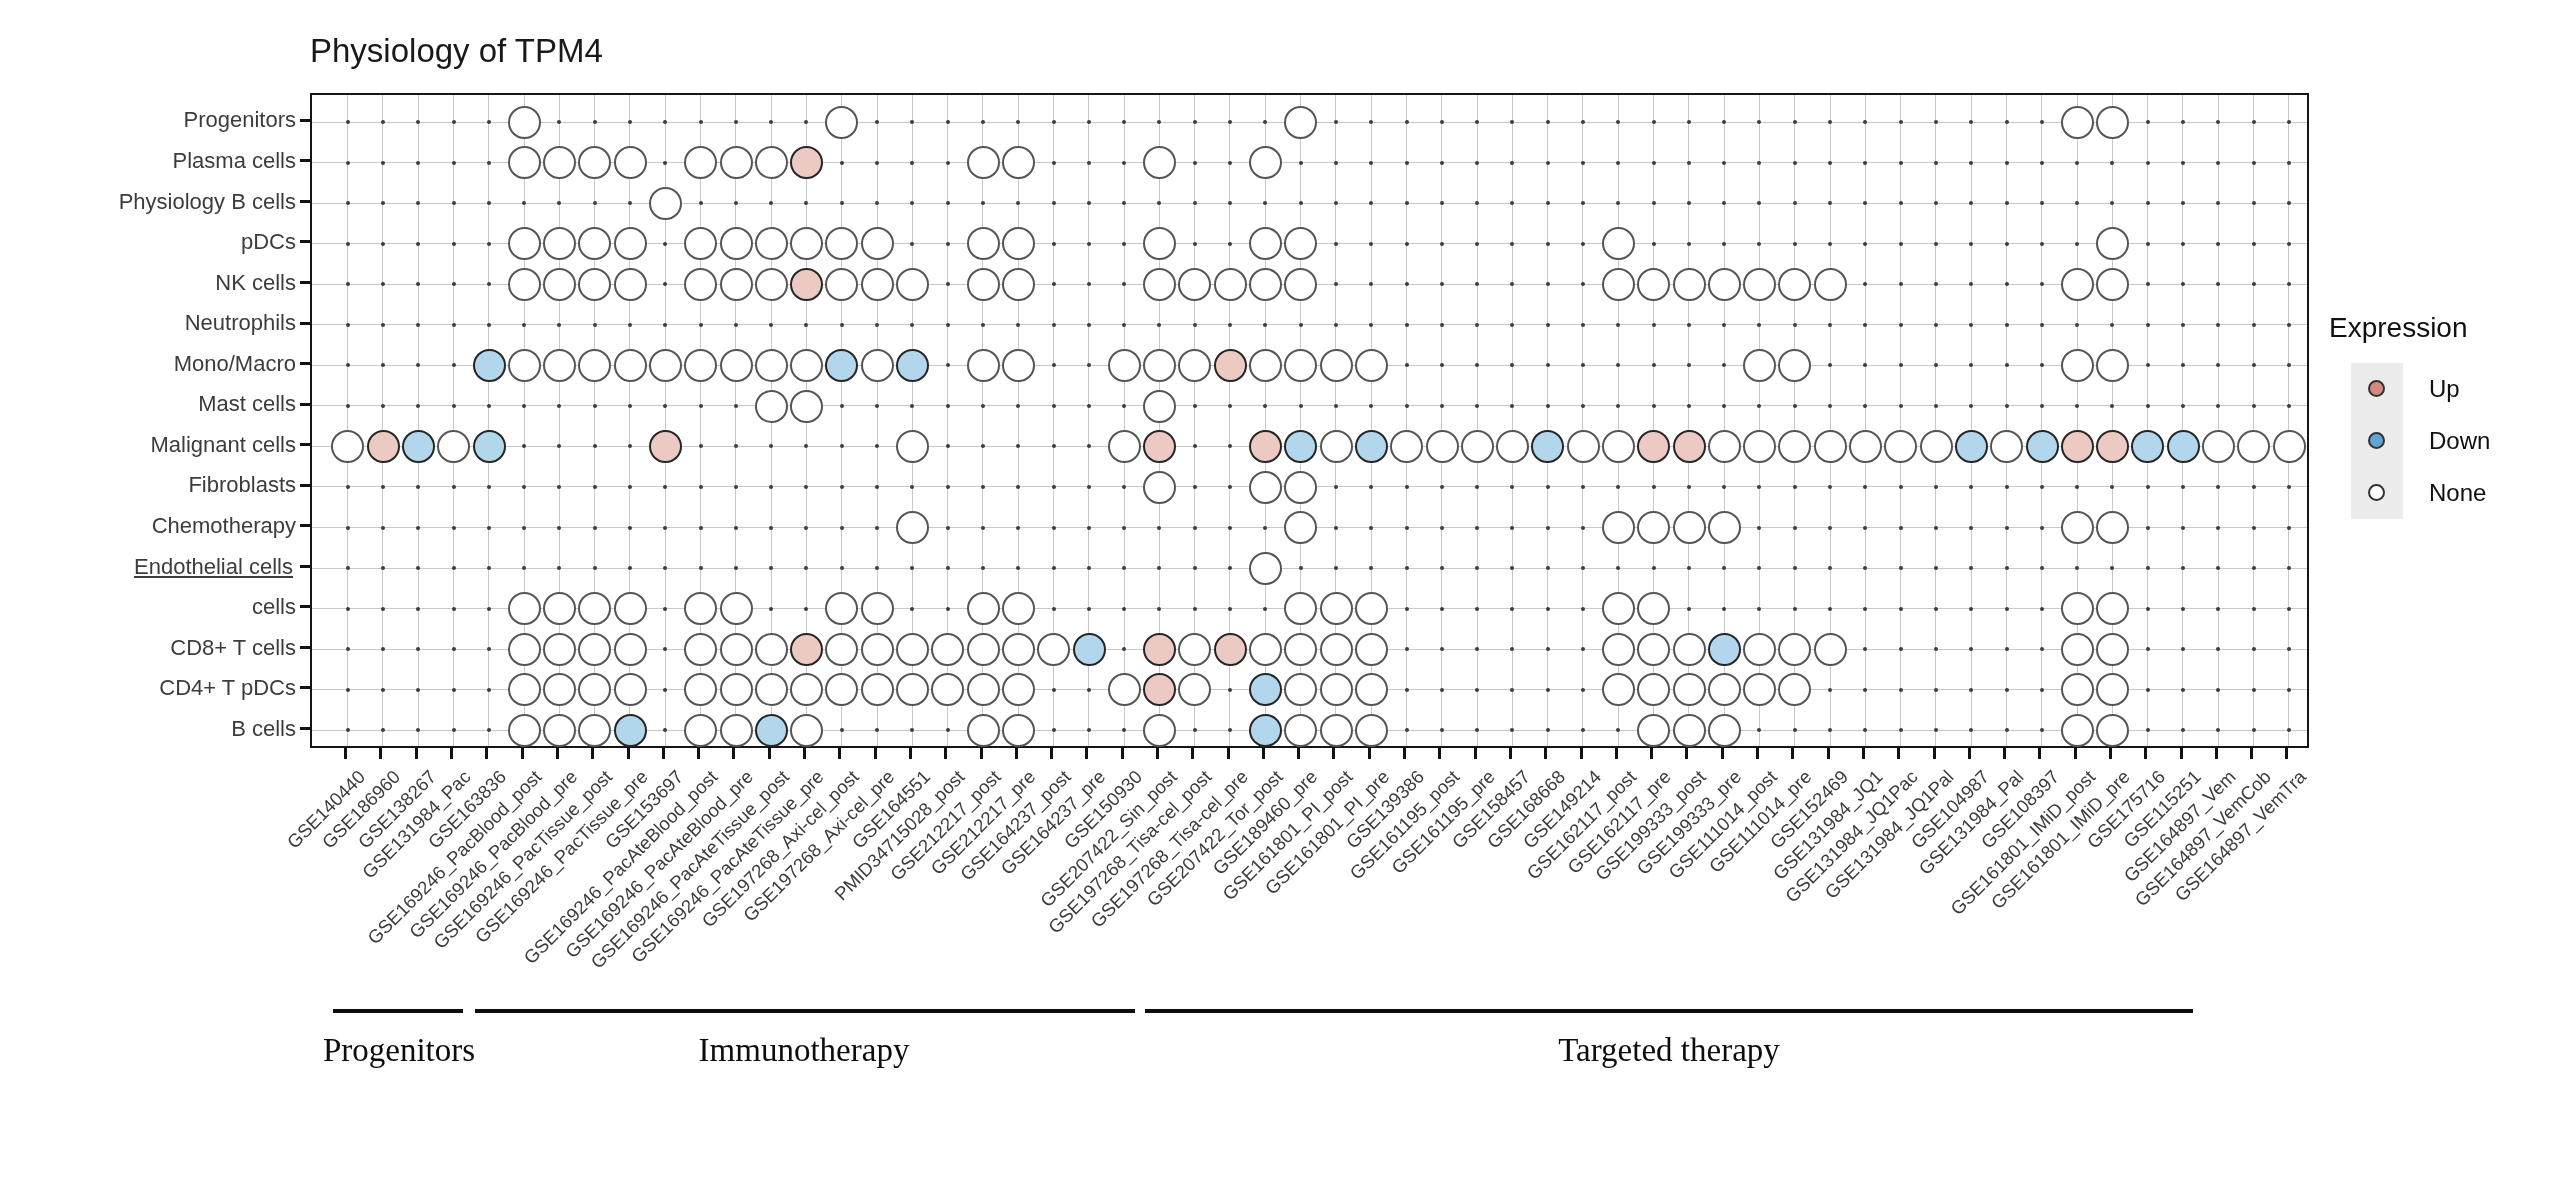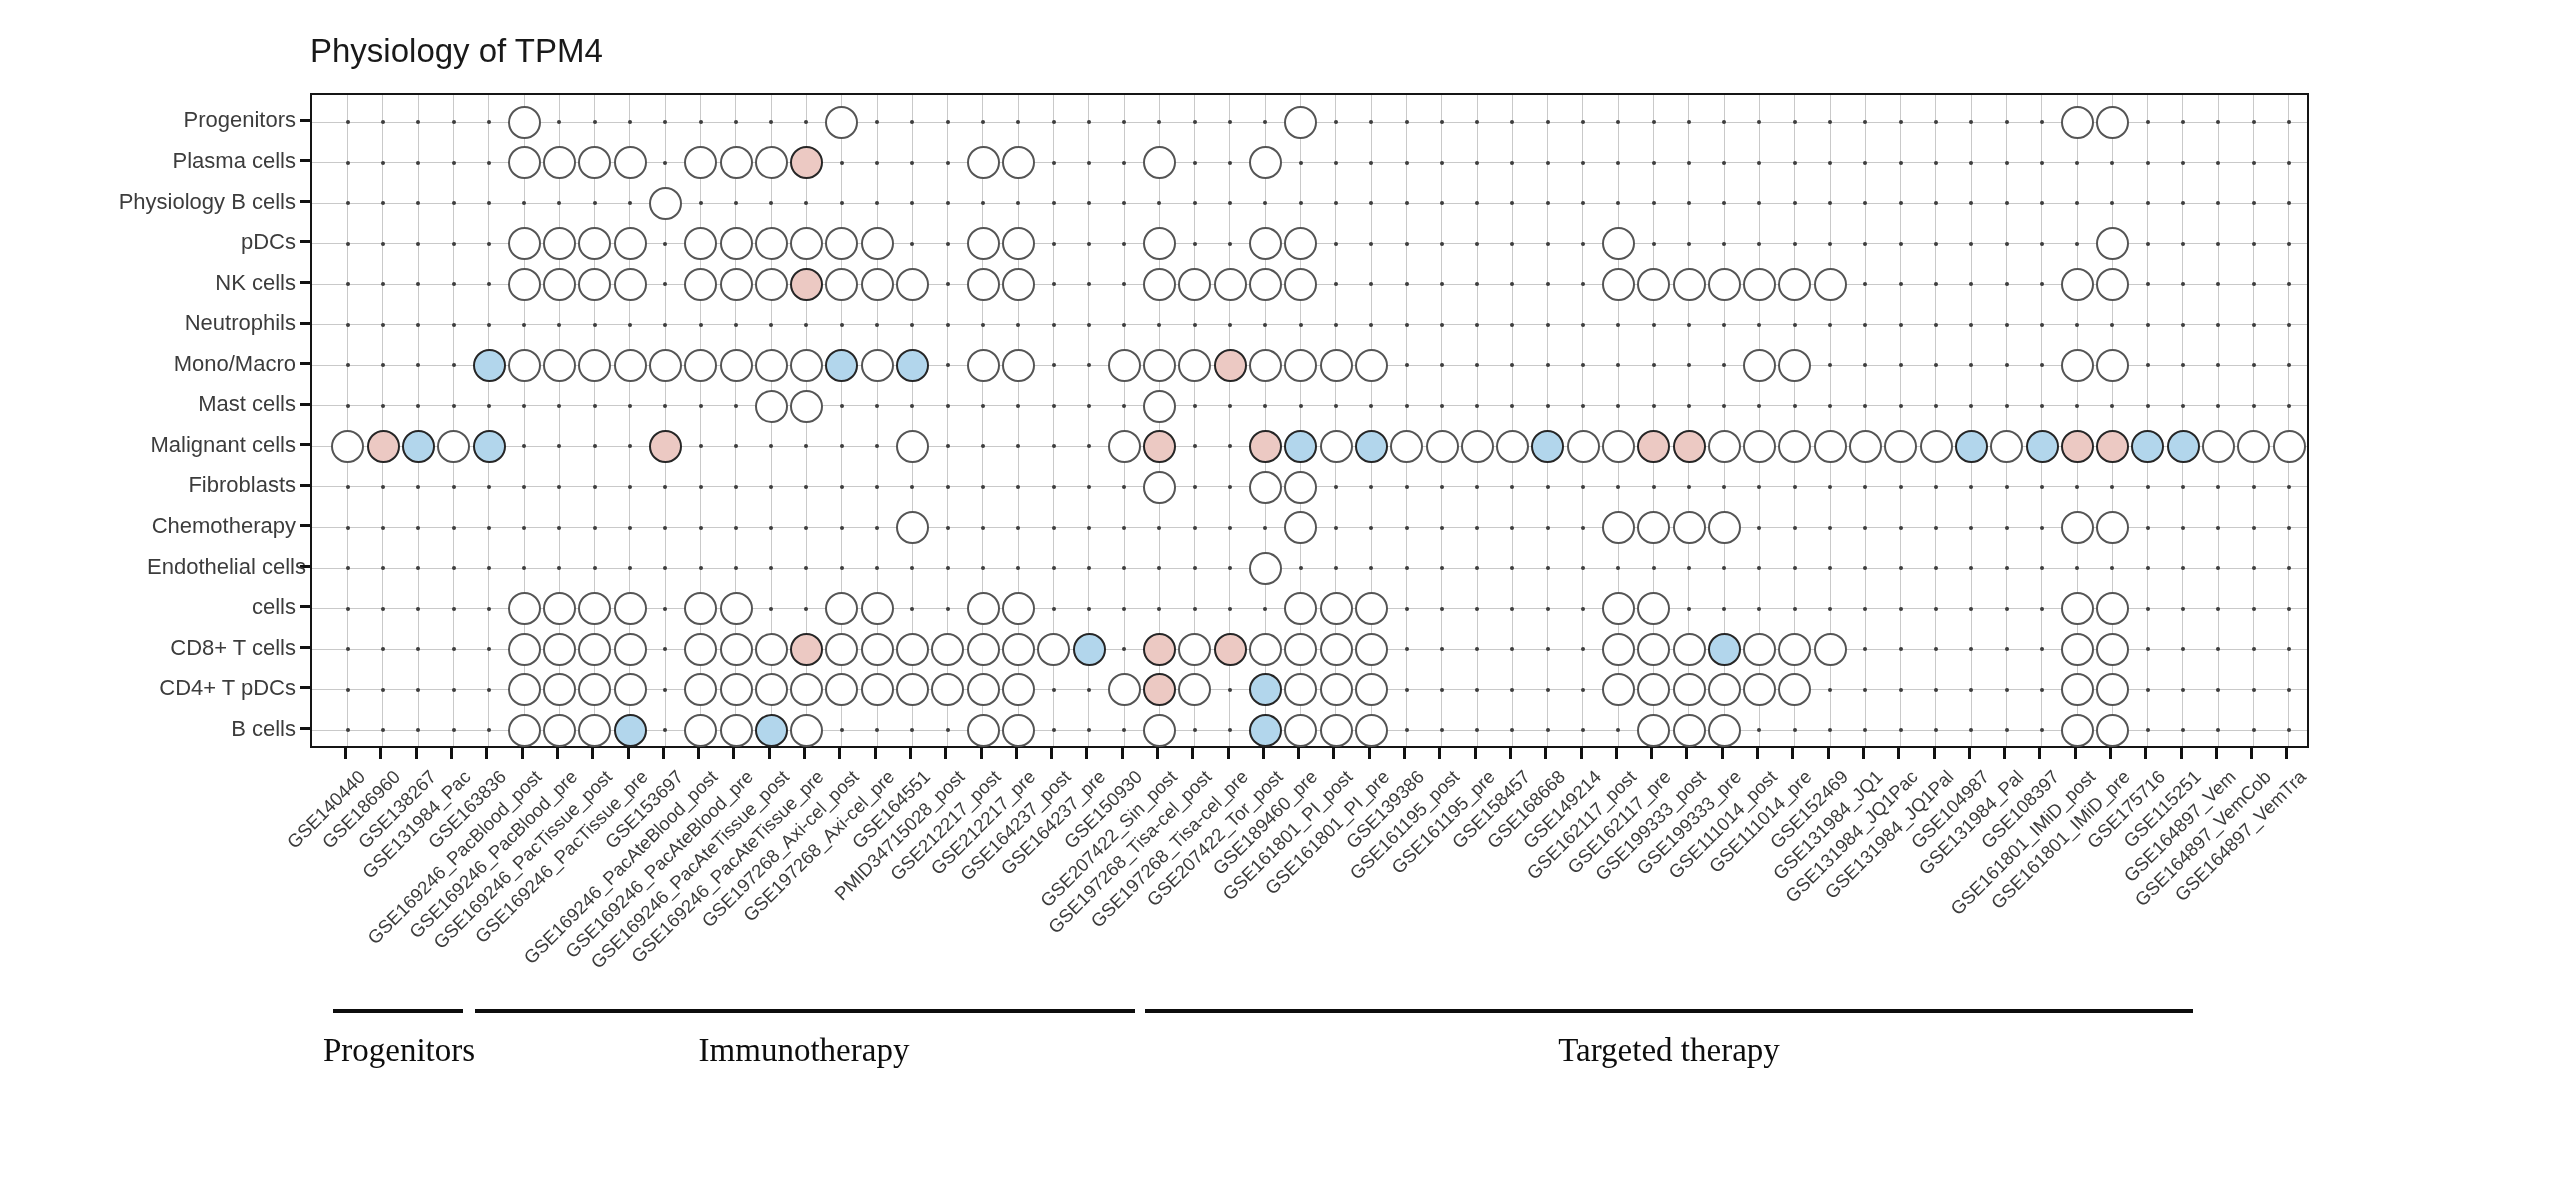--- a/index.html
+++ b/index.html
@@ -1263,21 +1263,21 @@
       <div class="ylab" style="left: 81px; top: 353px;">Mono/Macro</div>
       <div class="ytick" style="left: 300px; top: 403px;"></div>
       <div class="ylab" style="left: 81px; top: 393px;">Mast cells</div>
       <div class="ytick" style="left: 300px; top: 443px;"></div>
       <div class="ylab" style="left: 81px; top: 434px;">Malignant cells</div>
       <div class="ytick" style="left: 300px; top: 484px;"></div>
       <div class="ylab" style="left: 81px; top: 474px;">Fibroblasts</div>
       <div class="ytick" style="left: 300px; top: 524px;"></div>
       <div class="ylab" style="left: 81px; top: 515px;">Chemotherapy</div>
       <div class="ytick" style="left: 300px; top: 565px;"></div>
-      <div class="ylab" style="left: 91px; top: 556px;">Endothelial cells</div>
+      <div class="ylab" style="left: 78px; top: 556px; text-decoration: underline;">Endothelial cells</div>
       <div class="ytick" style="left: 300px; top: 605px;"></div>
       <div class="ylab" style="left: 81px; top: 596px;">cells</div>
       <div class="ytick" style="left: 300px; top: 646px;"></div>
       <div class="ylab" style="left: 81px; top: 637px;">CD8+ T cells</div>
       <div class="ytick" style="left: 300px; top: 686px;"></div>
       <div class="ylab" style="left: 81px; top: 677px;">CD4+ T pDCs</div>
       <div class="ytick" style="left: 300px; top: 727px;"></div>
       <div class="ylab" style="left: 81px; top: 718px;">B cells</div>
       <div class="xtick" style="left: 344px; top: 748px;"></div>
       <div class="xlab-anchor" style="left: 354px; top: 766px;">
@@ -1498,20 +1498,38 @@
       <div class="xtick" style="left: 2250px; top: 748px;"></div>
       <div class="xlab-anchor" style="left: 2260px; top: 766px;">
         <div class="xlab">GSE164897_VemCob</div>
       </div>
       <div class="xtick" style="left: 2285px; top: 748px;"></div>
       <div class="xlab-anchor" style="left: 2295px; top: 766px;">
         <div class="xlab">GSE164897_VemTra</div>
       </div>
     </div>
 
+  <div id="legend">
+    <div id="legend-title">Expression</div>
+    <div class="leg-row">
+      <span class="leg-key"></span>
+      <span class="leg-dot" id="leg-dot-0" style="background: rgb(213, 137, 126);"></span>
+      <span class="leg-lab">Up</span>
+    </div>
+    <div class="leg-row">
+      <span class="leg-key"></span>
+      <span class="leg-dot" id="leg-dot-1" style="background: rgb(96, 166, 210);"></span>
+      <span class="leg-lab">Down</span>
+    </div>
+    <div class="leg-row">
+      <span class="leg-key"></span>
+      <span class="leg-dot" id="leg-dot-2" style="background: rgb(255, 255, 255);"></span>
+      <span class="leg-lab">None</span>
+    </div>
+  </div>
 
   <div class="grp-label" id="grp-lab-0" style="left:399px;top:1032px">Progenitors</div>
   <div class="grp-label" id="grp-lab-1" style="left:804px;top:1032px">Immunotherapy</div>
   <div class="grp-label" id="grp-lab-2" style="left:1669px;top:1032px">Targeted therapy</div>
 <div class="grp-line" style="left: 333px; top: 1009px; width: 130px;"></div>
     <div class="grp-line" style="left: 475px; top: 1009px; width: 660px;"></div>
     <div class="grp-line" style="left: 1145px; top: 1009px; width: 1048px;"></div>
   </div>
 
 

